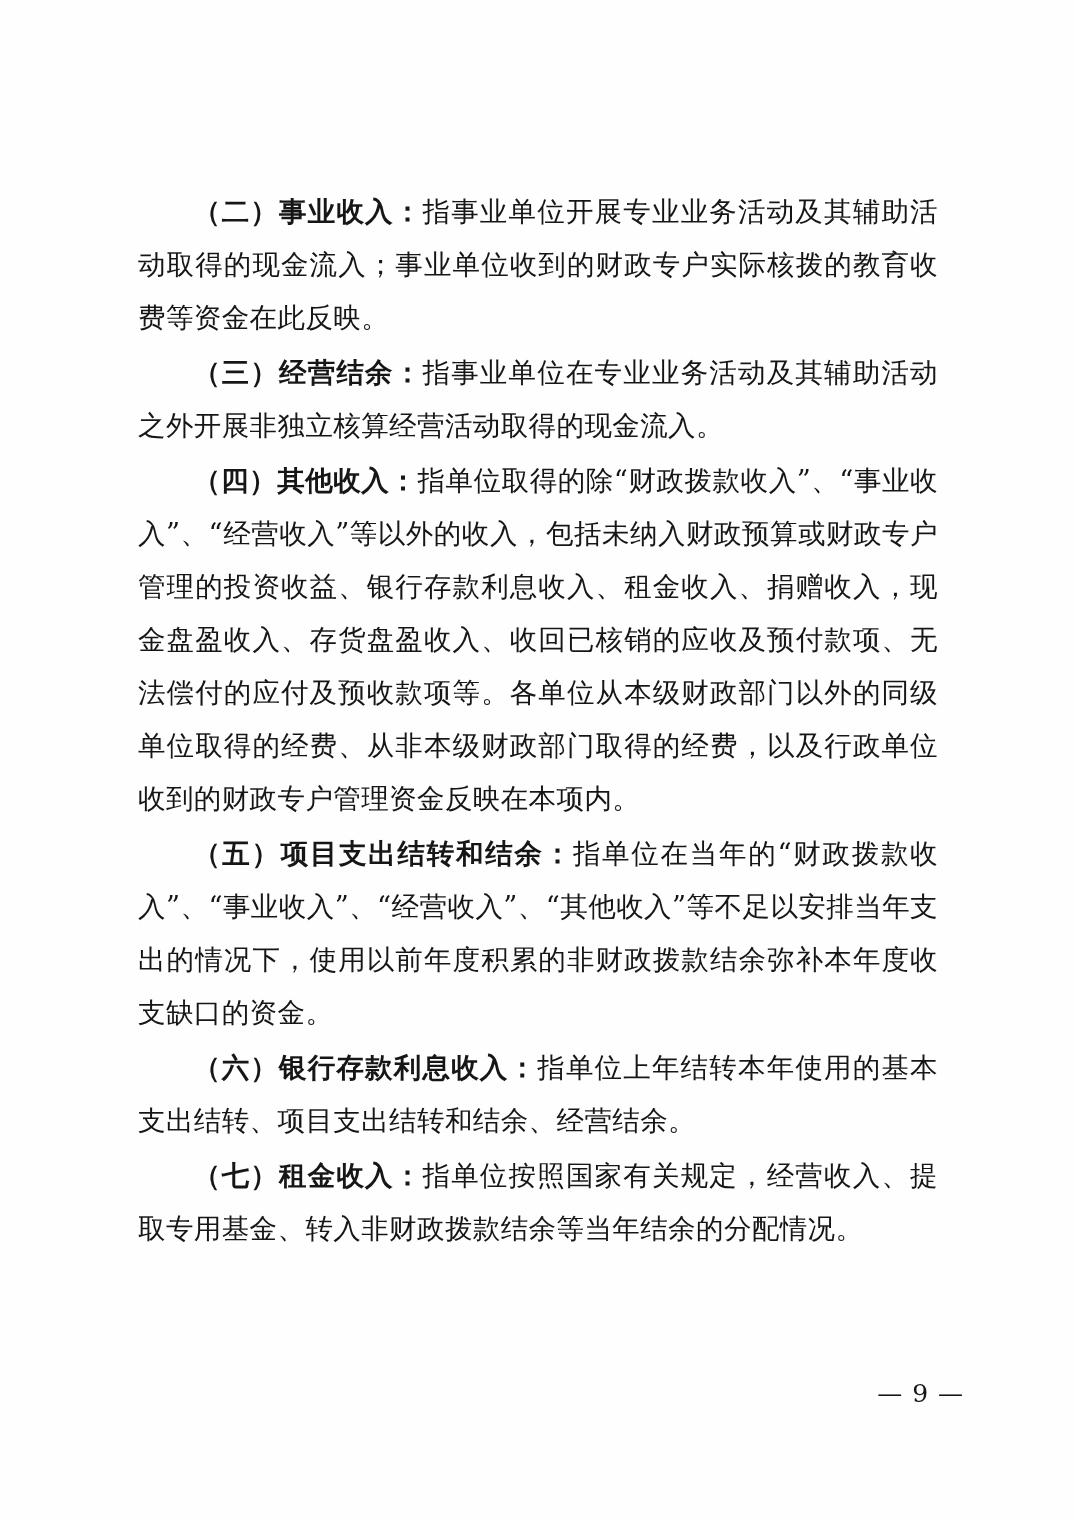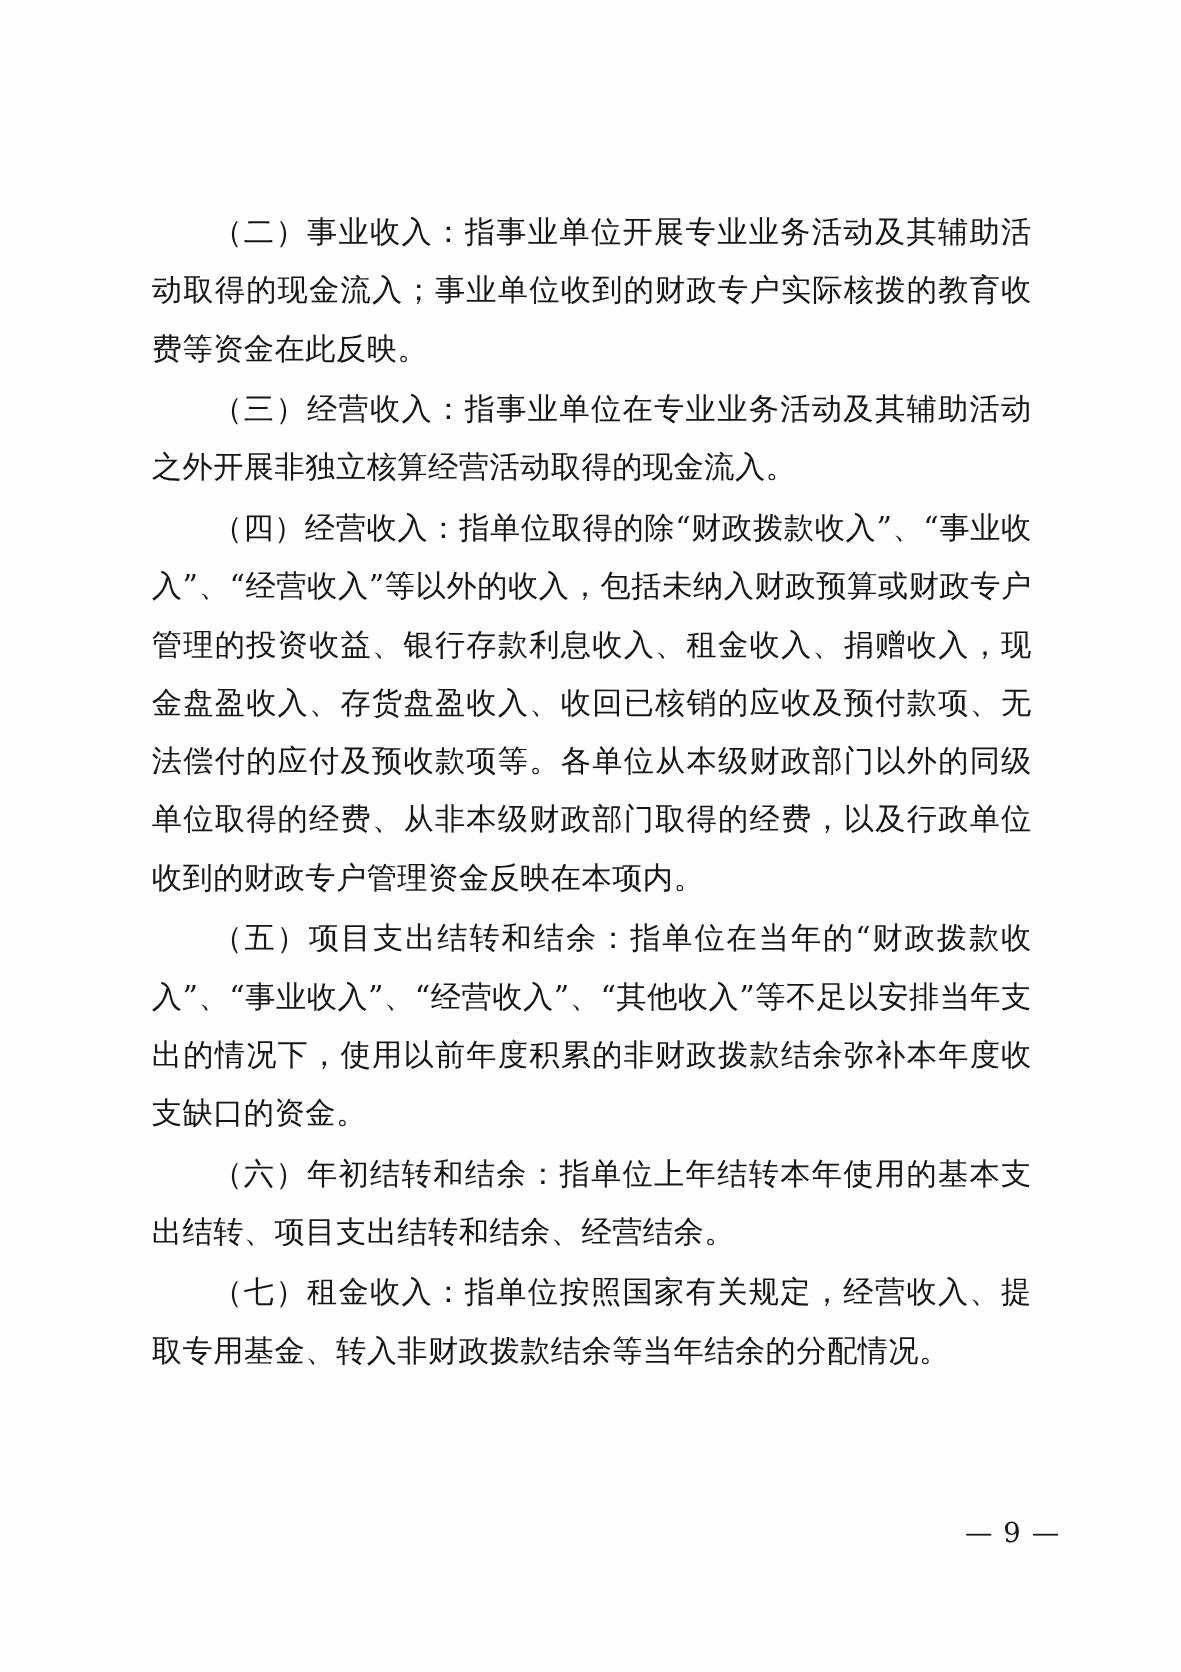--- a/index.html
+++ b/index.html
@@ -31,21 +31,21 @@
     line-height: 53px;
     text-align: justify;
     text-justify: inter-ideograph;
     margin: 0 0 2px 0;
     letter-spacing: 0.4px;
     text-indent: 2em;
     font-family: "DejaVu Serif", "Liberation Serif", serif;
     color: #161616;
   }
   .para .lead {
-    font-weight: 400;
+    font-weight: 700;
   }
   .page-number {
     position: absolute;
     right: 110px;
     bottom: 112px;
     font-size: 25px;
     font-family: "DejaVu Serif", "Liberation Serif", serif;
     color: #161616;
     letter-spacing: 1px;
   }
@@ -54,33 +54,33 @@
 <body>
 
 <div class="page">
   <div class="content">
 
     <p class="para">
       <span class="lead">（二）事业收入：</span><span>指事业单位开展专业业务活动及其辅助活动取得的现金流入；事业单位收到的财政专户实际核拨的教育收费等资金在此反映。</span>
     </p>
 
     <p class="para">
-      <span class="lead">（三）经营收入：</span><span>指事业单位在专业业务活动及其辅助活动之外开展非独立核算经营活动取得的现金流入。</span>
+      <span class="lead">（三）经营结余：</span><span>指事业单位在专业业务活动及其辅助活动之外开展非独立核算经营活动取得的现金流入。</span>
     </p>
 
     <p class="para">
-      <span class="lead">（四）经营收入：</span><span>指单位取得的除“财政拨款收入”、“事业收入”、“经营收入”等以外的收入，包括未纳入财政预算或财政专户管理的投资收益、银行存款利息收入、租金收入、捐赠收入，现金盘盈收入、存货盘盈收入、收回已核销的应收及预付款项、无法偿付的应付及预收款项等。各单位从本级财政部门以外的同级单位取得的经费、从非本级财政部门取得的经费，以及行政单位收到的财政专户管理资金反映在本项内。</span>
+      <span class="lead">（四）其他收入：</span><span>指单位取得的除“财政拨款收入”、“事业收入”、“经营收入”等以外的收入，包括未纳入财政预算或财政专户管理的投资收益、银行存款利息收入、租金收入、捐赠收入，现金盘盈收入、存货盘盈收入、收回已核销的应收及预付款项、无法偿付的应付及预收款项等。各单位从本级财政部门以外的同级单位取得的经费、从非本级财政部门取得的经费，以及行政单位收到的财政专户管理资金反映在本项内。</span>
     </p>
 
     <p class="para">
       <span class="lead">（五）项目支出结转和结余：</span><span>指单位在当年的“财政拨款收入”、“事业收入”、“经营收入”、“其他收入”等不足以安排当年支出的情况下，使用以前年度积累的非财政拨款结余弥补本年度收支缺口的资金。</span>
     </p>
 
     <p class="para">
-      <span class="lead">（六）年初结转和结余：</span><span>指单位上年结转本年使用的基本支出结转、项目支出结转和结余、经营结余。</span>
+      <span class="lead">（六）银行存款利息收入：</span><span>指单位上年结转本年使用的基本支出结转、项目支出结转和结余、经营结余。</span>
     </p>
 
     <p class="para">
       <span class="lead">（七）租金收入：</span><span>指单位按照国家有关规定，经营收入、提取专用基金、转入非财政拨款结余等当年结余的分配情况。</span>
     </p>
 
   </div>
 
   <div class="page-number">— 9 —</div>
 </div>

